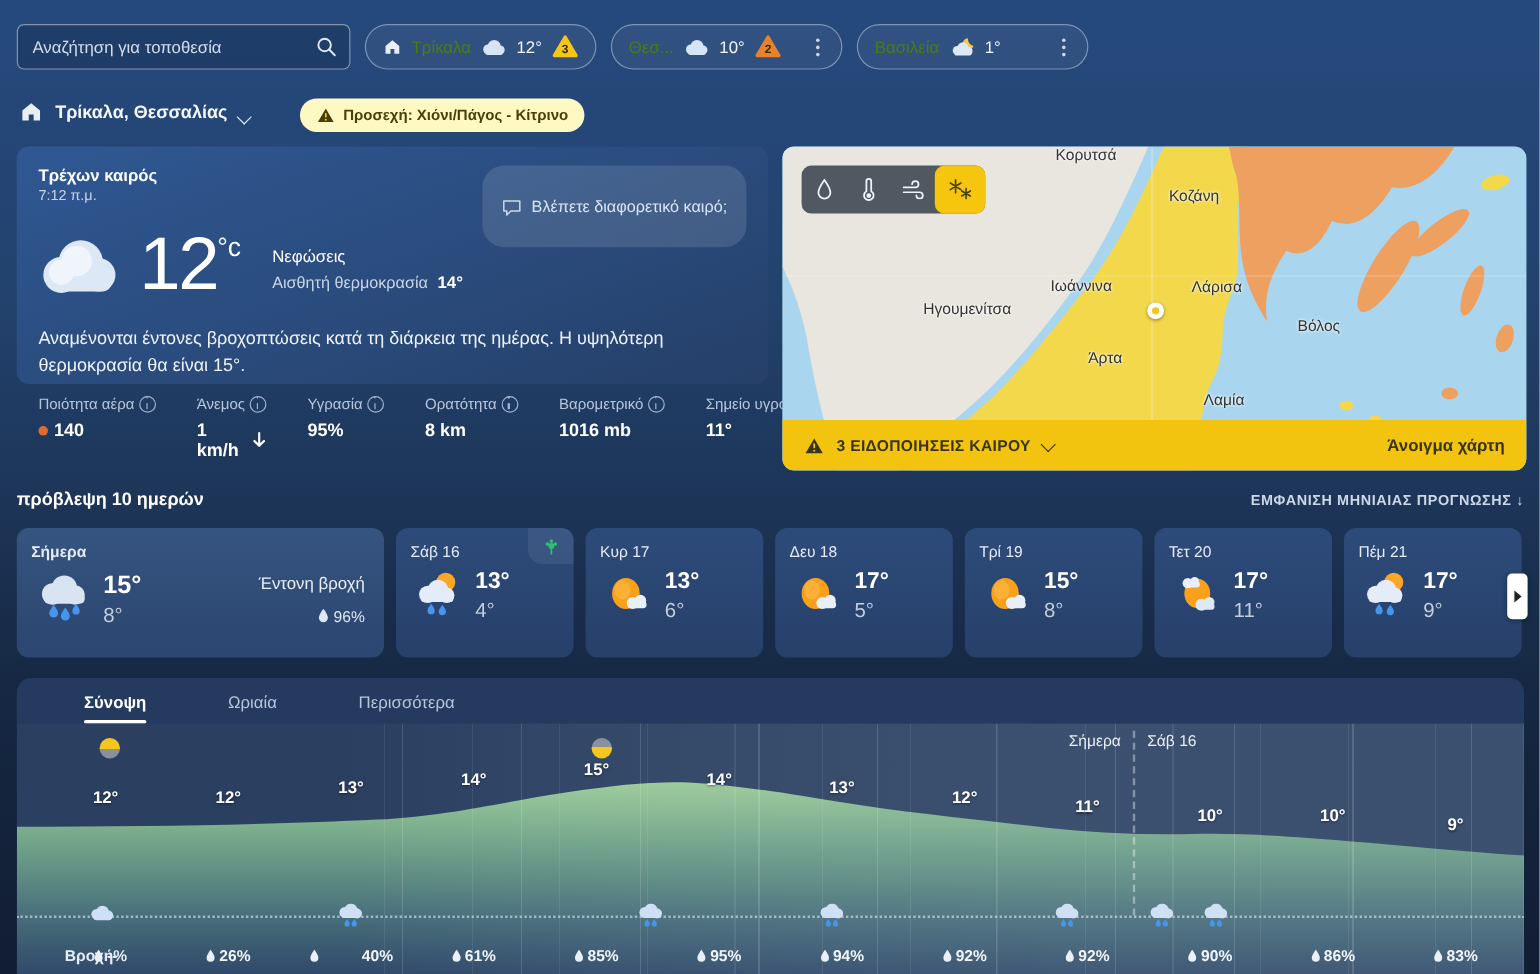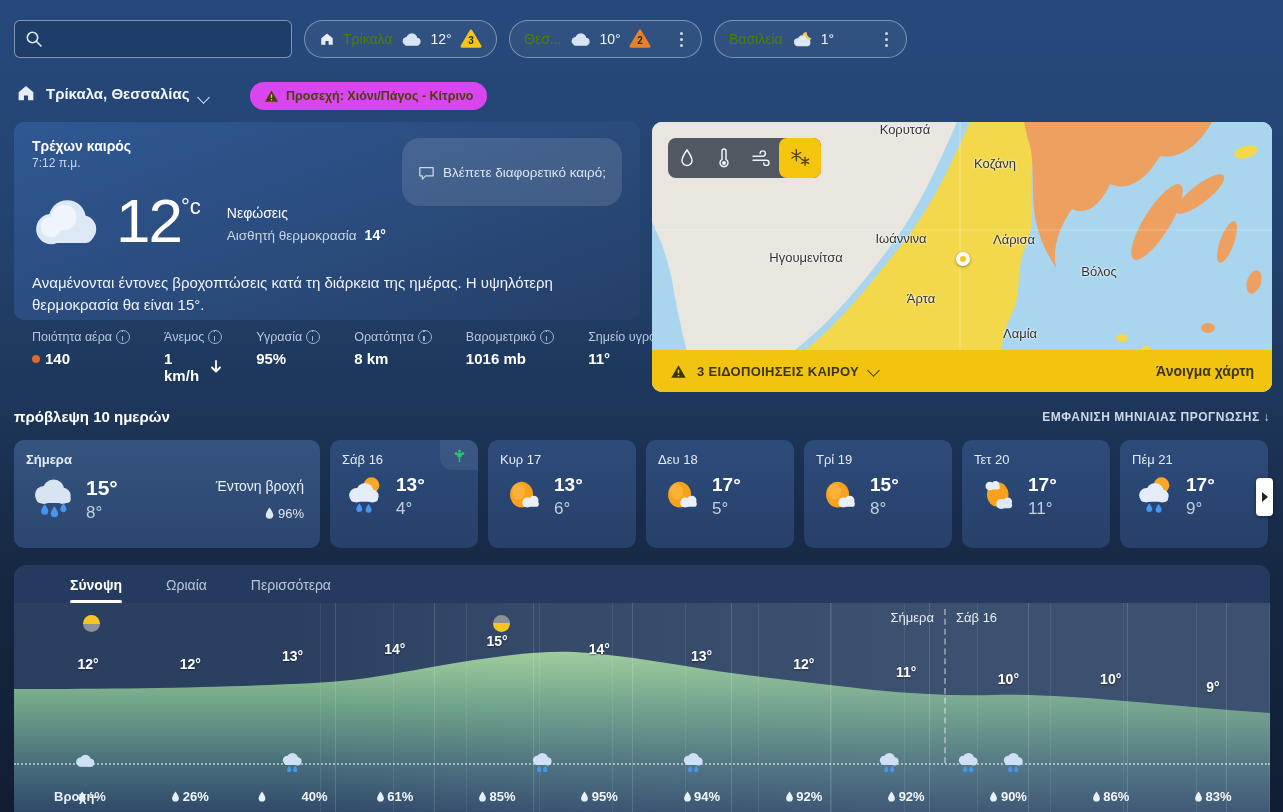--- a/index.html
+++ b/index.html
@@ -19,21 +19,21 @@
     background:rgba(255,255,255,.05);display:flex;align-items:center;gap:8px;padding:0 14px;width:193px;cursor:pointer}
   .loc-tab .lbl{font-size:14px;color:#4d7c0f;white-space:nowrap}
   .loc-tab .tmp{font-size:14px;color:#f2f6fb}
   .kebab{margin-left:auto;display:flex;flex-direction:column;gap:3px;padding:4px}
   .kebab i{width:3px;height:3px;border-radius:50%;background:#cfd9e6;display:block}
   
   .loc-row{left:16px;top:84px;display:flex;align-items:flex-end;gap:10px}
   .loc-title{font-size:15px;font-weight:bold;color:#f4f8fc}
   .chev{width:8px;height:8px;border-right:1.8px solid #dfe8f2;border-bottom:1.8px solid #dfe8f2;
     transform:rotate(45deg);margin-top:-4px}
-  .alert-pill{left:250px;top:82px;height:28px;border-radius:14px;background:#d946ef;display:flex;
+  .alert-pill{left:250px;top:82px;height:28px;border-radius:14px;background:#fef9c3;display:flex;
     align-items:center;gap:7px;padding:0 14px;cursor:pointer}
   .alert-pill span{font-size:12.5px;font-weight:bold;color:#4a3f08}
   
   .cur-card{left:14px;top:122px;width:626px;height:198px;border-radius:10px;
     background:linear-gradient(160deg,#2f5893 0%,#2a4b7c 55%,#253f68 100%);box-sizing:border-box;padding:16px 18px}
   .cur-head{font-size:14px;font-weight:bold}
   .cur-time{font-size:12px;color:#c9d6e6;margin-top:2px}
   .diff-btn{position:absolute;right:18px;top:16px;height:36px;border-radius:18px;background:rgba(255,255,255,.12);
     display:flex;align-items:center;gap:8px;padding:16px 16px;cursor:pointer}
   .diff-btn span{font-size:13.5px;color:#dbe6f3}
@@ -89,21 +89,21 @@
   .today-cond{font-size:14px;color:#e9eff7}
   .today-precip{font-size:13px;color:#dfe8f2;margin-top:12px;display:flex;align-items:center;gap:4px;justify-content:flex-end}
   .pollen-notch{position:absolute;right:0;top:0;width:38px;height:30px;background:rgba(255,255,255,.07);
     border-radius:0 10px 0 12px;display:flex;align-items:center;justify-content:center}
   .next-btn{left:1256px;top:478px;width:17px;height:38px;background:#fff;border-radius:4px;display:flex;
     align-items:center;justify-content:center;cursor:pointer;box-shadow:0 1px 4px rgba(0,0,0,.4)}
   .next-btn i{width:0;height:0;border-left:6px solid #222;border-top:5px solid transparent;border-bottom:5px solid transparent;display:block}
   
   .panel{left:14px;top:565px;width:1256px;height:247px;border-radius:12px 12px 0 0;
     background:linear-gradient(180deg,#253c60 0%,#223а5c 40%,#20365а 100%);background-color:#243a5e;overflow:hidden}
-  .panel-tabs{display:flex;gap:44px;padding:12px 12px 0 56px;height:26px}
+  .panel-tabs{display:flex;gap:68px;padding:12px 12px 0 56px;height:26px}
   .p-tab{font-size:14px;color:#b9c6d8;cursor:pointer;position:relative;padding-bottom:8px}
   .p-tab.active{color:#fff;font-weight:bold}
   .p-tab.active:after{content:"";position:absolute;left:0;right:0;bottom:0;height:3px;border-radius:2px;background:#fff}
   .chart{position:absolute;left:0;top:38px;width:1256px;height:209px;background:#2b3f61}
   .rain-haze{position:absolute;left:276px;right:0;top:0;bottom:0;
     background:
       repeating-linear-gradient(90deg,transparent 0 45px,rgba(255,255,255,.14) 45px 46px,transparent 46px 99px),
       repeating-linear-gradient(90deg,transparent 0 30px,rgba(255,255,255,.08) 30px 31px,transparent 31px 73px),
       linear-gradient(90deg,rgba(170,192,202,0) 0,rgba(170,192,202,.08) 25%,rgba(172,194,204,.13) 60%,rgba(172,194,204,.13) 100%);}
   .temp-label{position:absolute;transform:translateX(-50%);font-size:14px;font-weight:bold;color:#fff;
@@ -117,20 +117,21 @@
   .day-marker{position:absolute;top:7px;font-size:13px;color:#e8eef5;font-weight:500;white-space:nowrap}
   .sun-marker{position:absolute;width:17px;height:17px;border-radius:50%}
   .sun-marker.top{background:linear-gradient(180deg,#f5c61e 0 54%,#8b919b 54% 100%)}
   .sun-marker.bottom{background:linear-gradient(180deg,#8b919b 0 46%,#f5c61e 46% 100%)}
   svg{display:block}
 </style>
 </head>
 <body>
 
 <div class="abs searchbox">
+  <input type="text" placeholder="Αναζήτηση για τοποθεσία" style="">
   <span>
     <svg width="18" height="18" viewBox="0 0 18 18">
         <circle cx="7.5" cy="7.5" r="5.2" fill="none" stroke="#e2eaf4" stroke-width="1.6"></circle>
         <path d="M11.5 11.5 L16 16" stroke="#e2eaf4" stroke-width="1.6" stroke-linecap="round"></path>
       </svg>
   </span>
 </div>
 <div class="abs tabs-row" id="tabs-row">
     <div class="loc-tab">
       <span>

